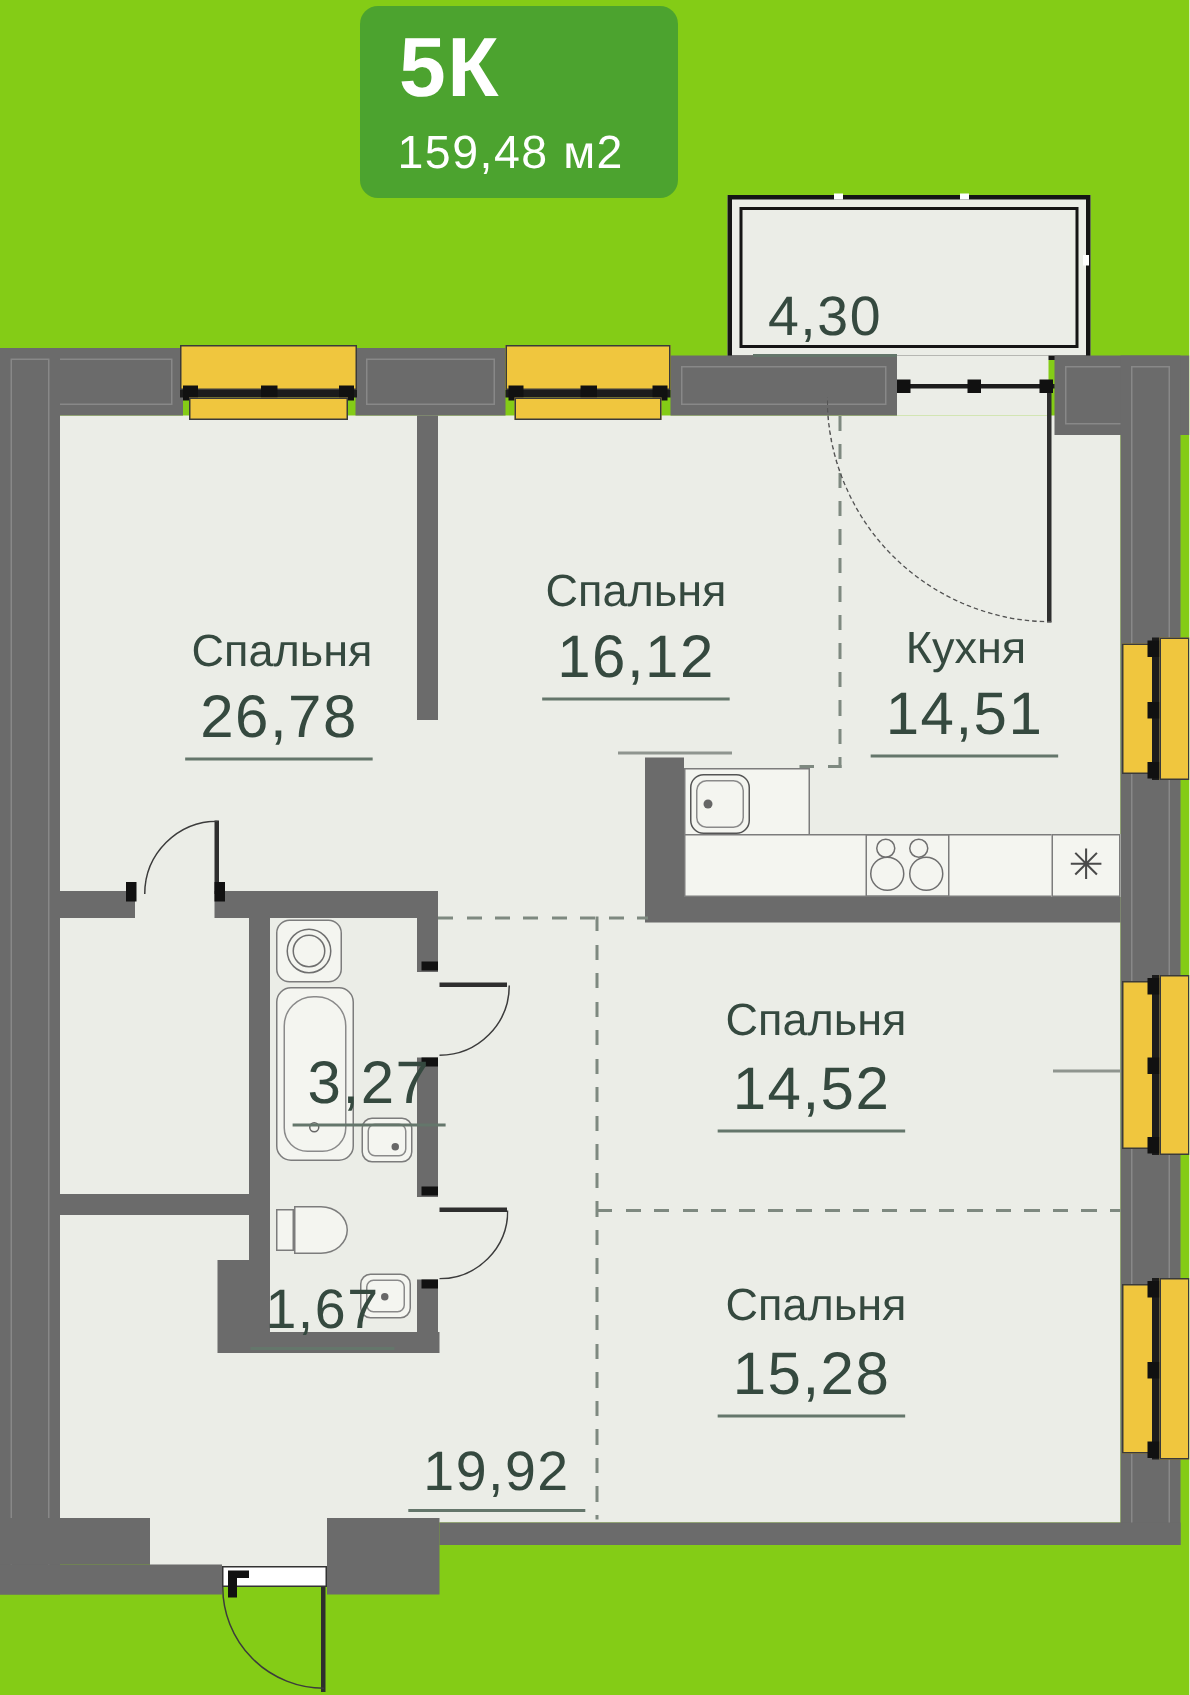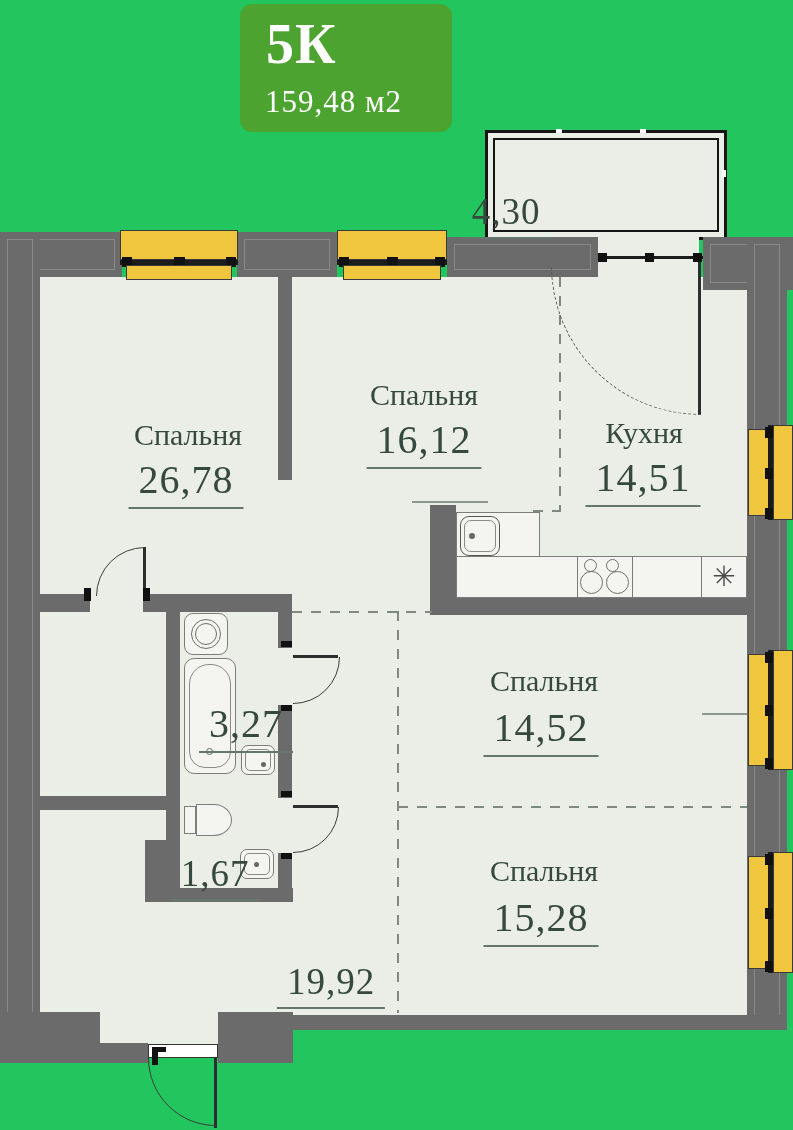--- a/index.html
+++ b/index.html
@@ -1,17 +1,17 @@
 <!DOCTYPE html>
 <html><head>
 <meta charset="utf-8">
 <style>
   html,body{margin:0;padding:0;background:#ffffff;}
-  .stage{position:relative;width:793px;height:1130px;background:#22c55e;overflow:hidden;
-         font-family:Liberation Serif, serif;}
+  .stage{position:relative;width:793px;height:1130px;background:#84cc16;overflow:hidden;
+         font-family:Liberation Sans, sans-serif;}
   .abs{position:absolute;}
   .floor{position:absolute;background:#EBEDE7;}
   .wall{position:absolute;background:#6B6B6B;}
   .wall.detail::after{content:"";position:absolute;inset:7px;border:1px solid rgba(255,255,255,.20);pointer-events:none;}
   .open{position:absolute;background:#EBEDE7;}
   .dash-h{position:absolute;height:2px;background:repeating-linear-gradient(90deg,#7E8980 0 10px,transparent 10px 19px);}
   .dash-v{position:absolute;width:2px;background:repeating-linear-gradient(180deg,#7E8980 0 10px,transparent 10px 19px);}
   .thin{position:absolute;background:#8F958F;}
   .yel{position:absolute;background:#F0C63E;border:1px solid #3a3a3a;box-sizing:border-box;}
   .frameln{position:absolute;background:#1c1c1c;}
@@ -197,18 +197,18 @@
 
   <div class="room-name" style="left:644px;top:416px;">Кухня</div>
   <div class="room-area" style="left:643px;top:454px;">14,51</div>
 
   <div class="room-name" style="left:544px;top:664px;">Спальня</div>
   <div class="room-area" style="left:541px;top:704px;">14,52</div>
 
   <div class="room-name" style="left:544px;top:854px;">Спальня</div>
   <div class="room-area" style="left:541px;top:894px;">15,28</div>
 
-  <div class="room-area sm" style="left:506px;top:190px;">4,30</div>
+  <div class="room-area sm" style="left:550px;top:190px;">4,30</div>
   <div class="room-area" style="left:246px;top:700px;">3,27</div>
   <div class="room-area sm" style="left:215px;top:852px;">1,67</div>
   <div class="room-area sm" style="left:331px;top:960px;">19,92</div>
 
 </div>
 
 </body></html>

